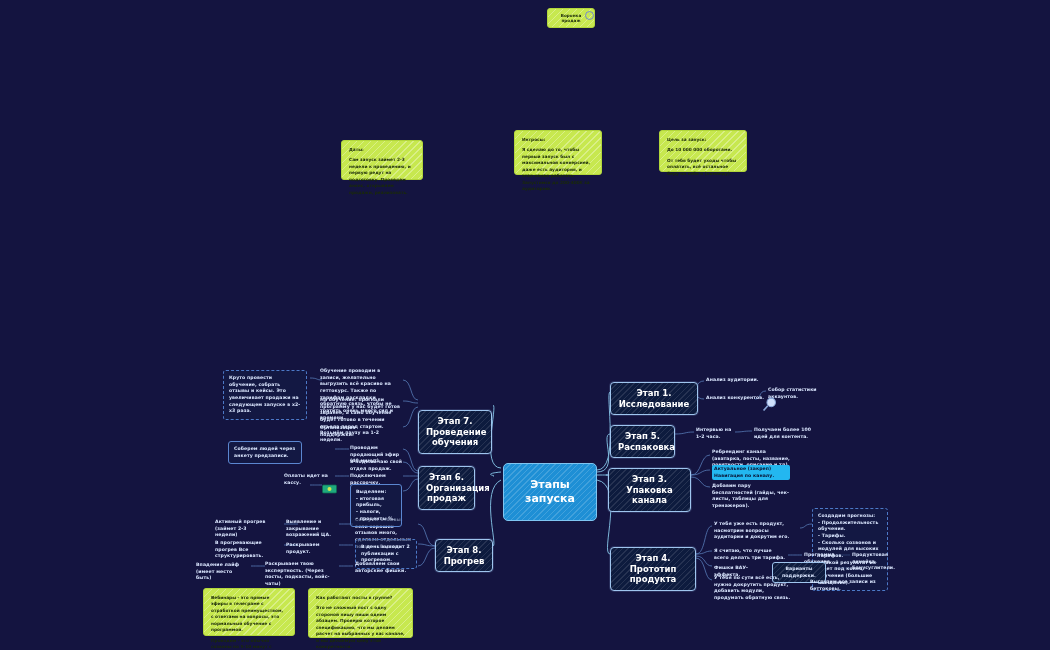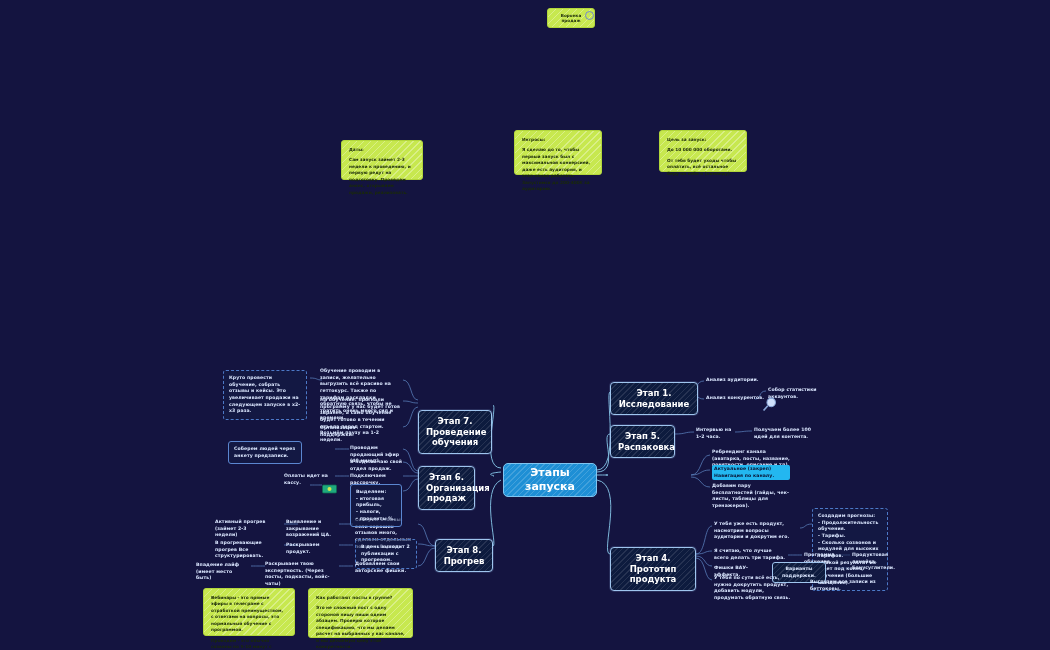--- a/index.html
+++ b/index.html
@@ -31,21 +31,21 @@
     background-image:repeating-linear-gradient(135deg,rgba(255,255,255,.10) 0 1px,rgba(255,255,255,0) 1px 4px);
     box-shadow:0 0 0 1px rgba(160,200,255,.15);
   }
   .central{
     background:#1e8fd5;
     border:1px solid #7fc6f2;
     border-radius:5px;
     font-size:11px;
     font-weight:bold;
     color:#ffffff;
-    padding:2px 12px;
+    padding:14px 12px;
     text-align:center;
     background-image:repeating-linear-gradient(135deg,rgba(255,255,255,.16) 0 1px,rgba(255,255,255,0) 1px 4px);
   }
   .leaf{
     font-size:4.6px;
     color:#dbe7ff;
     font-weight:bold;
     line-height:1.45;
     letter-spacing:.1px;
   }
@@ -227,20 +227,23 @@
     <circle cx="12" cy="7.5" r="5" fill="#cfe0fb" stroke="#8aa7d8" stroke-width="1.2"></circle>
     <line x1="8" y1="11.5" x2="3" y2="17" stroke="#8aa7d8" stroke-width="2"></line>
   </svg>
 
   <div class="node stage" style="left:610px;top:425px;width:65px;">
     <span>Этап 5. Распаковка</span>
   </div>
   <div class="node leaf" style="left:696px;top:427px;width:40px;">Интервью на 1-2 часа.</div>
   <div class="node leaf" style="left:754px;top:427px;width:58px;">Получаем более 100 идей для контента.</div>
 
+  <div class="node stage" style="left:608px;top:468px;width:83px;">
+    <span>Этап 3. Упаковка канала</span>
+  </div>
   <div class="node leaf" style="left:712px;top:449px;width:78px;">Ребрендинг канала (аватарка, посты, название, понятности, описание и тд).</div>
   <div class="node leaf" style="left:712px;top:465px;width:78px;">
     <span class="hl">Актуальное (закреп) Навигация по каналу.</span>
   </div>
   <div class="node leaf" style="left:712px;top:483px;width:80px;">Добавим пару бесплатностей (гайды, чек-листы, таблицы для тренажеров).</div>
 
   <div class="node stage" style="left:610px;top:547px;width:86px;">
     <span>Этап 4. Прототип продукта</span>
   </div>
   <div class="node leaf" style="left:714px;top:521px;width:82px;">У тебя уже есть продукт, насмотрим вопросы аудитории и докрутим его.</div>

